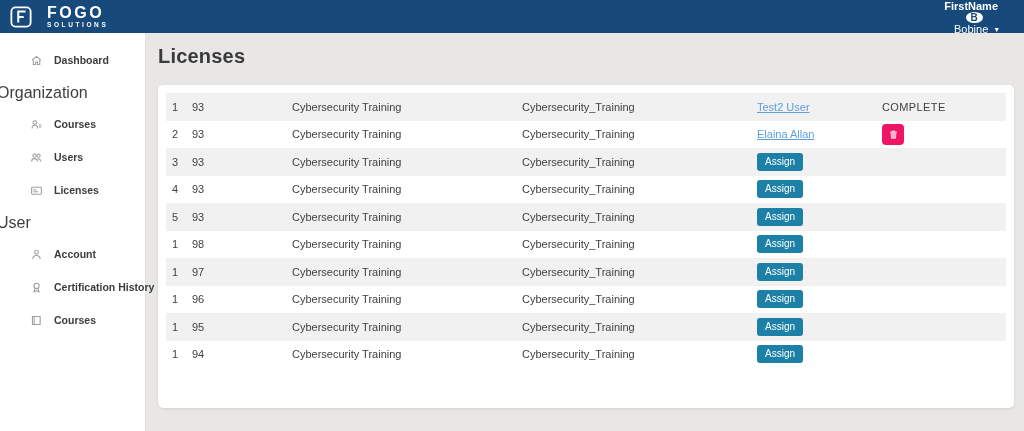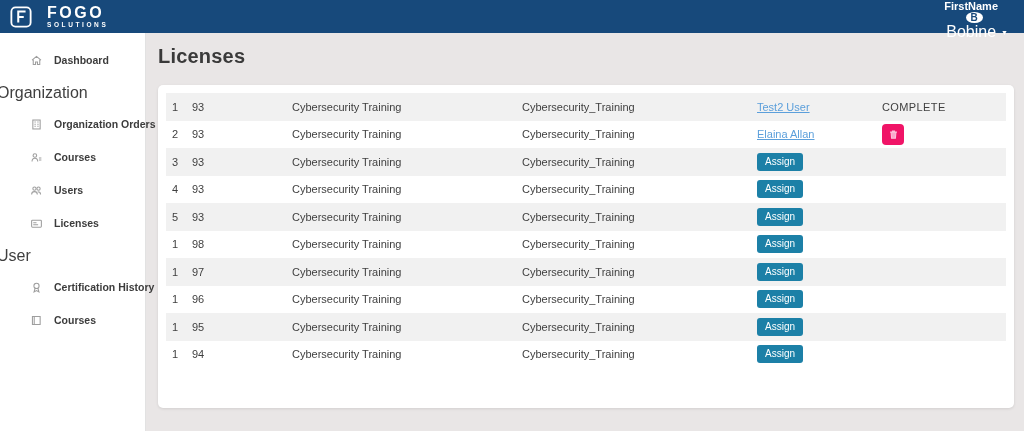--- a/index.html
+++ b/index.html
@@ -23,21 +23,21 @@
   .brand-sub  { color:#fff; font-weight:bold; font-size:6.5px; letter-spacing:2.6px; margin-top:1px; }
   .nav-right { display:flex; align-items:center; height:33px;flex-direction:column; }
   .firstname { color:#fff; font-size:11px; font-weight:bold; margin-right:12px; }
   .nav-sep { width:1px; height:33px; background:rgba(255,255,255,0.22); margin-right:12px; }
   .avatar {
     width:17px; height:17px; border-radius:50%; background:#fff; color:#17497b;
     font-size:10px; font-weight:bold; display:flex; align-items:center; justify-content:center;
     margin-right:6px;
   }
   .user-menu { display:flex; align-items:center; cursor:pointer; }
-  .username { color:#fff; font-size:16px; margin-right:5px; }
+  .username { color:#fff; font-size:11px; margin-right:5px; }
   .caret { color:#fff; font-size:7px; }
 
   
   .sidebar {
     position:absolute; top:33px; left:0; width:146px; bottom:0;
     background:#fff; border-right:1px solid #e2e2e2; padding-top:16px;
   }
   .side-item {
     display:flex; align-items:center; height:22px; padding-left:30px;
     margin-bottom:11px; cursor:pointer;
@@ -112,29 +112,20 @@
         <svg viewBox="0 0 16 16" fill="none" stroke="currentColor" stroke-width="1.3">
           <path d="M2.5 7.5 L8 3 L13.5 7.5 M4 7 V13 H6.8 V9.8 H9.2 V13 H12 V7"></path>
         </svg>
       </span>
       <span class="lbl">Dashboard</span>
     </div>
     <div class="side-header">Organization</div>
     <div class="side-item">
       <span class="icn">
         <svg viewBox="0 0 16 16" fill="none" stroke="currentColor" stroke-width="1.3">
-          <rect x="3.5" y="2.5" width="9" height="11"></rect>
-          <path d="M5.5 5h1.6M9 5h1.6M5.5 7.6h1.6M9 7.6h1.6M5.5 10.2h1.6M9 10.2h1.6"></path>
-        </svg>
-      </span>
-      <span class="lbl">Organization Orders</span>
-    </div>
-    <div class="side-item">
-      <span class="icn">
-        <svg viewBox="0 0 16 16" fill="none" stroke="currentColor" stroke-width="1.3">
           <circle cx="6" cy="5.5" r="2.2"></circle>
           <path d="M2.5 13 c0-2.6 1.7-4 3.5-4 s3.5 1.4 3.5 4"></path>
           <path d="M11 8.5h3M11 11h3"></path>
         </svg>
       </span>
       <span class="lbl">Courses</span>
     </div>
     <div class="side-item">
       <span class="icn">
         <svg viewBox="0 0 16 16" fill="none" stroke="currentColor" stroke-width="1.3">
@@ -148,20 +139,29 @@
     <div class="side-item">
       <span class="icn">
         <svg viewBox="0 0 16 16" fill="none" stroke="currentColor" stroke-width="1.3">
           <rect x="2" y="4" width="12" height="8.5" rx="1"></rect>
           <path d="M4 7h4M4 9.5h6"></path>
         </svg>
       </span>
       <span class="lbl">Licenses</span>
     </div>
     <div class="side-header">User</div>
+    <div class="side-item">
+      <span class="icn">
+        <svg viewBox="0 0 16 16" fill="none" stroke="currentColor" stroke-width="1.3">
+          <circle cx="8" cy="5.3" r="2.3"></circle>
+          <path d="M3.5 13.5 c0-2.8 2-4.3 4.5-4.3 s4.5 1.5 4.5 4.3"></path>
+        </svg>
+      </span>
+      <span class="lbl">Account</span>
+    </div>
     <div class="side-item">
       <span class="icn">
         <svg viewBox="0 0 16 16" fill="none" stroke="currentColor" stroke-width="1.3">
           <circle cx="8" cy="6" r="3.2"></circle>
           <path d="M6.3 8.8 L5 13.5 L8 11.8 L11 13.5 L9.7 8.8"></path>
         </svg>
       </span>
       <span class="lbl">Certification History</span>
     </div>
     <div class="side-item">

